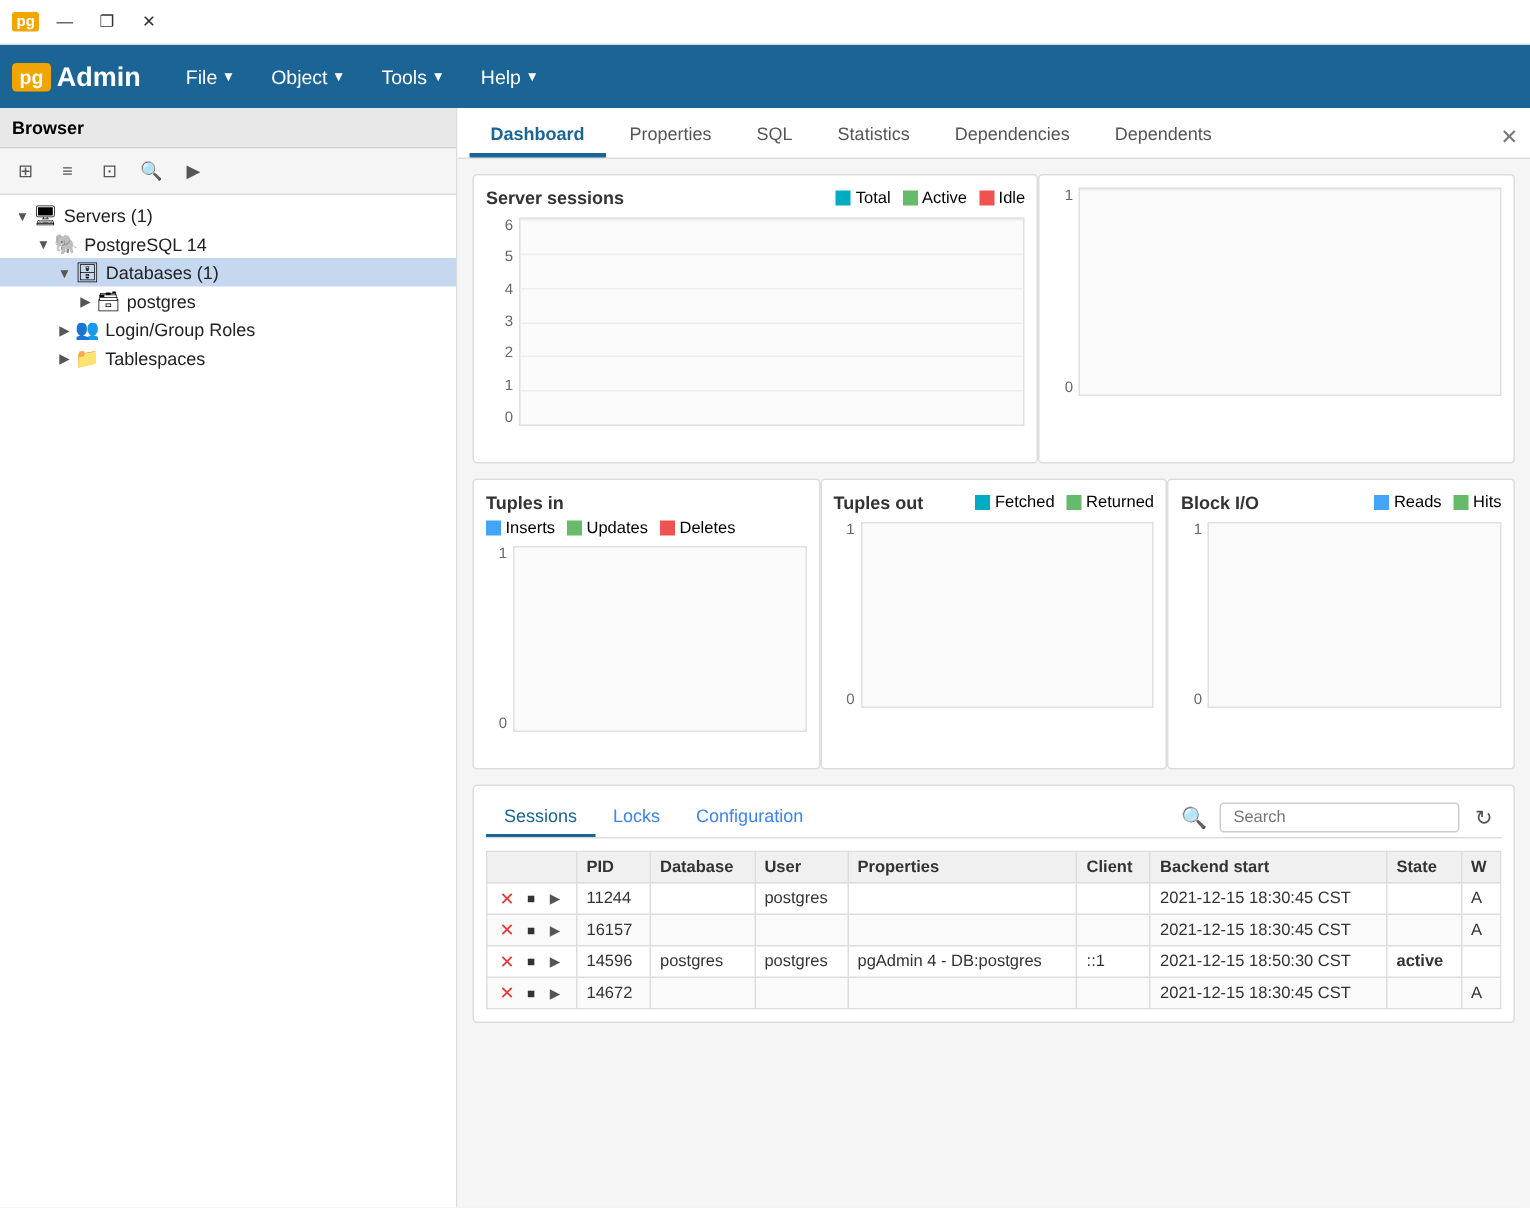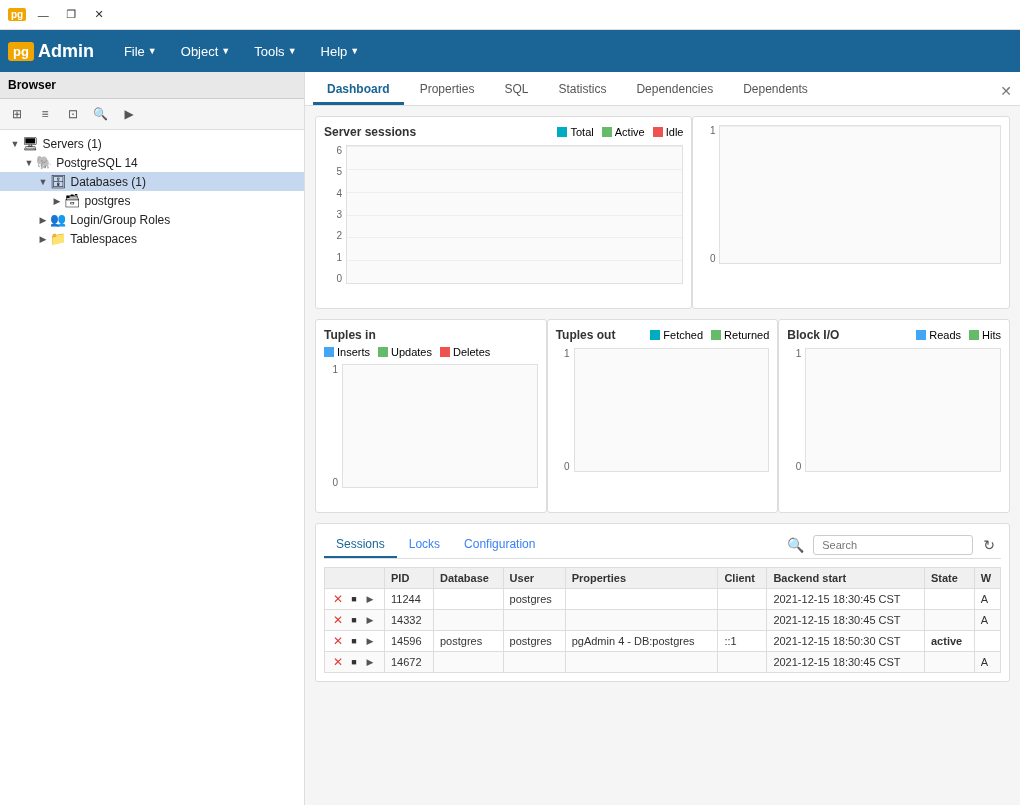--- a/index.html
+++ b/index.html
@@ -549,21 +549,21 @@
                 <td>A</td>
               </tr>
               <tr class="table-row">
                 <td>
                   <div class="row-controls">
                     <button class="row-btn stop-icon">✕</button>
                     <button class="row-btn square-icon">■</button>
                     <button class="row-btn arrow-icon">▶</button>
                   </div>
                 </td>
-                <td>14332</td>
+                <td>16157</td>
                 <td></td>
                 <td></td>
                 <td></td>
                 <td></td>
                 <td>2021-12-15 18:30:45 CST</td>
                 <td></td>
                 <td>A</td>
               </tr>
               <tr class="table-row">
                 <td>

